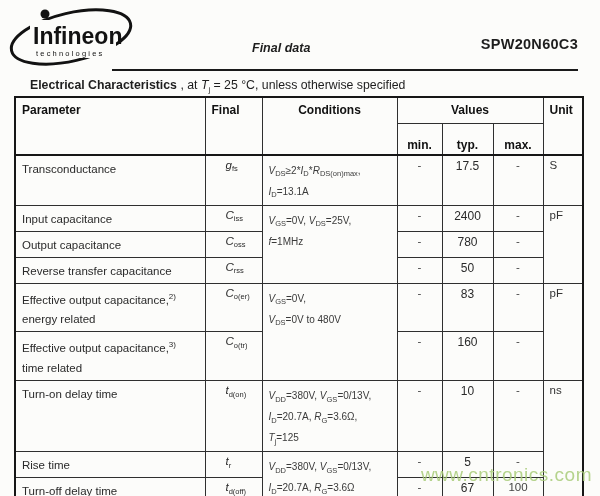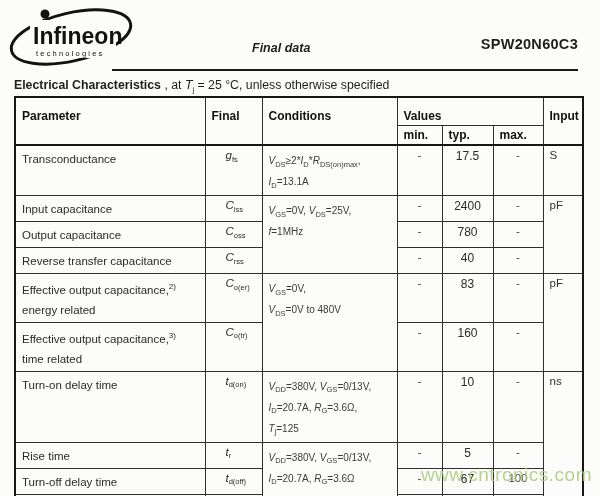--- a/index.html
+++ b/index.html
@@ -19,39 +19,39 @@
   }
   .part-number {
     position:absolute; top:36px; right:22px;
     font-size:14.5px; font-weight:bold; letter-spacing:0.3px;
   }
   .header-rule {
     position:absolute; top:69px; left:112px; width:466px; height:2px;
     background:#1a1a1a;
   }
   
-  .title { position:absolute; top:78px; left:14px; font-size:12.3px; white-space:nowrap; }
+  .title { position:absolute; top:78px; left:30px; font-size:12.3px; white-space:nowrap; }
   .title .bold { font-weight:bold; }
   
   table.ec {
     position:absolute; top:96px; left:14px;
     width:568px; table-layout:fixed; border-collapse:collapse;
     font-size:11.5px; color:#2a2a2a;
   }
   table.ec { border:2px solid #161616; }
   th, td {
     border:1px solid #2f2f2f;
     padding:3px 6px 2px 6px;
     vertical-align:top; text-align:left;
     overflow:hidden;
   }
-  thead th { font-weight:bold; color:#111; padding-top:11px; font-size:12px; }
-  thead tr.h2 th { border-bottom:2px solid #161616; padding-top:2px; }
+  thead th { font-weight:bold; color:#111; padding-top:5px; font-size:12px; }
+  thead tr.h2 th { border-bottom:2px solid #161616; padding-top:14px; }
   thead th[rowspan] { border-bottom:2px solid #161616; }
-  .center { text-align:left; }
+  .center { text-align:center; }
   td.col-parameter { line-height:20px; font-size:11.5px; }
   td.col-symbol { font-size:11.5px;padding-left:20px; }
   td.col-conditions { font-size:10px; line-height:20px; padding-top:5px; color:#3a3a3a; }
   td.col-min, td.col-max { text-align:center; color:#444; }
   td.col-typ { text-align:center; font-size:12px;margin-left:39px; }
   td.col-unit { font-size:11.5px; color:#333; }
   tbody tr:last-child td { border-bottom:2px solid #161616; }
   sub { font-size:7.5px; vertical-align:baseline; position:relative; top:2.5px; letter-spacing:0; }
   sup { font-size:8px; vertical-align:super; }
   i { font-style:italic; }
@@ -92,21 +92,21 @@
       <col style="width:51px">
       <col style="width:50px">
       <col style="width:40px">
   </colgroup>
   <thead>
     <tr class="h1" style="height:26px">
       <th rowspan="2">Parameter</th>
       <th rowspan="2">Final</th>
       <th rowspan="2" class="center">Conditions</th>
       <th colspan="3" class="center">Values</th>
-      <th rowspan="2">Input</th>
+      <th rowspan="2">Unit</th>
     </tr>
     <tr class="h2" style="height:17px">
       <th class="center">min.</th>
       <th class="center">typ.</th>
       <th class="center">max.</th>
     </tr>
   </thead>
   <tbody>
       <tr style="height: 47px;">
         <td class="col-parameter">Transconductance</td>
@@ -130,21 +130,21 @@
         <td class="col-parameter">Output capacitance</td>
         <td class="col-symbol"><i>C</i><sub>oss</sub></td>
         <td class="col-min">-</td>
         <td class="col-typ">780</td>
         <td class="col-max">-</td>
       </tr>
       <tr style="height: 23px;">
         <td class="col-parameter">Reverse transfer capacitance</td>
         <td class="col-symbol"><i>C</i><sub>rss</sub></td>
         <td class="col-min">-</td>
-        <td class="col-typ">40</td>
+        <td class="col-typ">50</td>
         <td class="col-max">-</td>
       </tr>
       <tr style="height: 45px;">
         <td class="col-parameter">Effective output capacitance,<sup>2)</sup><br>energy related</td>
         <td class="col-symbol"><i>C</i><sub>o(er)</sub></td>
         <td class="col-conditions" rowspan="2"><i>V</i><sub>GS</sub>=0V,<br><i>V</i><sub>DS</sub>=0V to 480V</td>
         <td class="col-min">-</td>
         <td class="col-typ">83</td>
         <td class="col-max">-</td>
         <td class="col-unit" rowspan="2">pF</td>

